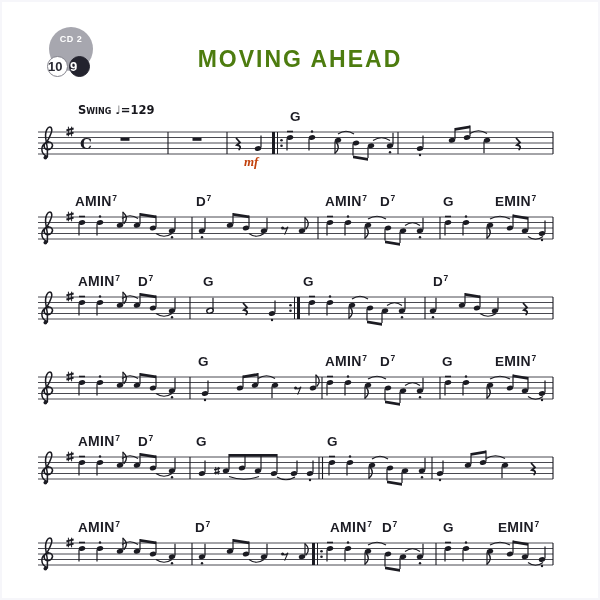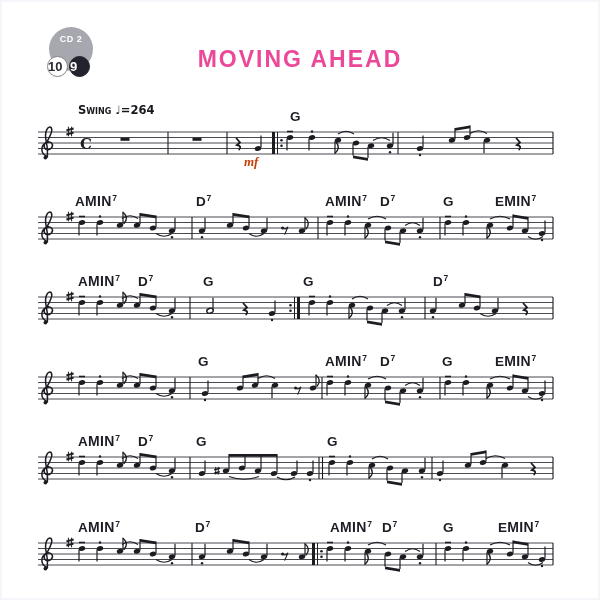--- a/index.html
+++ b/index.html
@@ -1,21 +1,21 @@
 <!DOCTYPE html>
 <html><head>
 <meta charset="utf-8">
 <style>
   html,body{margin:0;padding:0;background:#ffffff;}
   body{width:600px;height:600px;position:relative;overflow:hidden;
        font-family:"Liberation Sans",sans-serif;}
   .page{position:absolute;inset:0;background:#ffffff;
         box-shadow:inset 0 0 0 2px #f6f6fa;}
   .title{position:absolute;top:46px;left:0;right:0;margin:0;text-align:center;
-         font-size:23px;font-weight:bold;letter-spacing:2px;color:#ec4899;}
+         font-size:23px;font-weight:bold;letter-spacing:2px;color:#4d7c0f;}
   .tempo{position:absolute;left:78px;top:103px;font-variant:small-caps;
          font-weight:bold;font-size:11.5px;color:#17171d;
          font-family:"DejaVu Sans","Liberation Sans",sans-serif;}
   .dyn{position:absolute;left:244px;top:154px;font-family:"Liberation Serif",serif;
        font-style:italic;font-weight:bold;font-size:13px;color:#c2410c;}
   #score-svg{position:absolute;left:0;top:0;}
   #chords{position:absolute;inset:0;pointer-events:none;}
   .chord{position:absolute;font-weight:700;color:#1c1c24;letter-spacing:.3px;white-space:nowrap;}
   .chord .r{font-size:13.5px;}
   .chord .q{font-size:14px;text-transform:uppercase;}
@@ -36,21 +36,21 @@
 <div class="page">
   <div class="cd-badge">
     <div class="cd-disc">
       <span>CD 2</span>
     </div>
     <div class="track track-a">10</div>
     <div class="track track-b">9</div>
   </div>
 
   <h1 class="title">MOVING AHEAD</h1>
-  <div class="tempo">Swing ♩=264</div>
+  <div class="tempo">Swing ♩=129</div>
   <div class="dyn">mf</div>
 
   <svg id="score-svg" width="600" height="600">
       <g>
         <line x1="38" y1="132" x2="553" y2="132" stroke="#34343c" stroke-width="0.9"></line>
         <line x1="38" y1="137.5" x2="553" y2="137.5" stroke="#34343c" stroke-width="0.9"></line>
         <line x1="38" y1="143" x2="553" y2="143" stroke="#34343c" stroke-width="0.9"></line>
         <line x1="38" y1="148.5" x2="553" y2="148.5" stroke="#34343c" stroke-width="0.9"></line>
         <line x1="38" y1="154" x2="553" y2="154" stroke="#34343c" stroke-width="0.9"></line>
         <path d="M47.2 156.5 C40 153.5 40.5 145.5 46.2 142.8 C51.5 140.4 54.2 145 51.2 148.2 C48.6 151 44.4 149.6 44.2 146.2 C44 143.4 46.4 141.6 48.4 141.8" stroke="#1b1b22" stroke-width="1.5" fill="none" stroke-linecap="round"></path>

